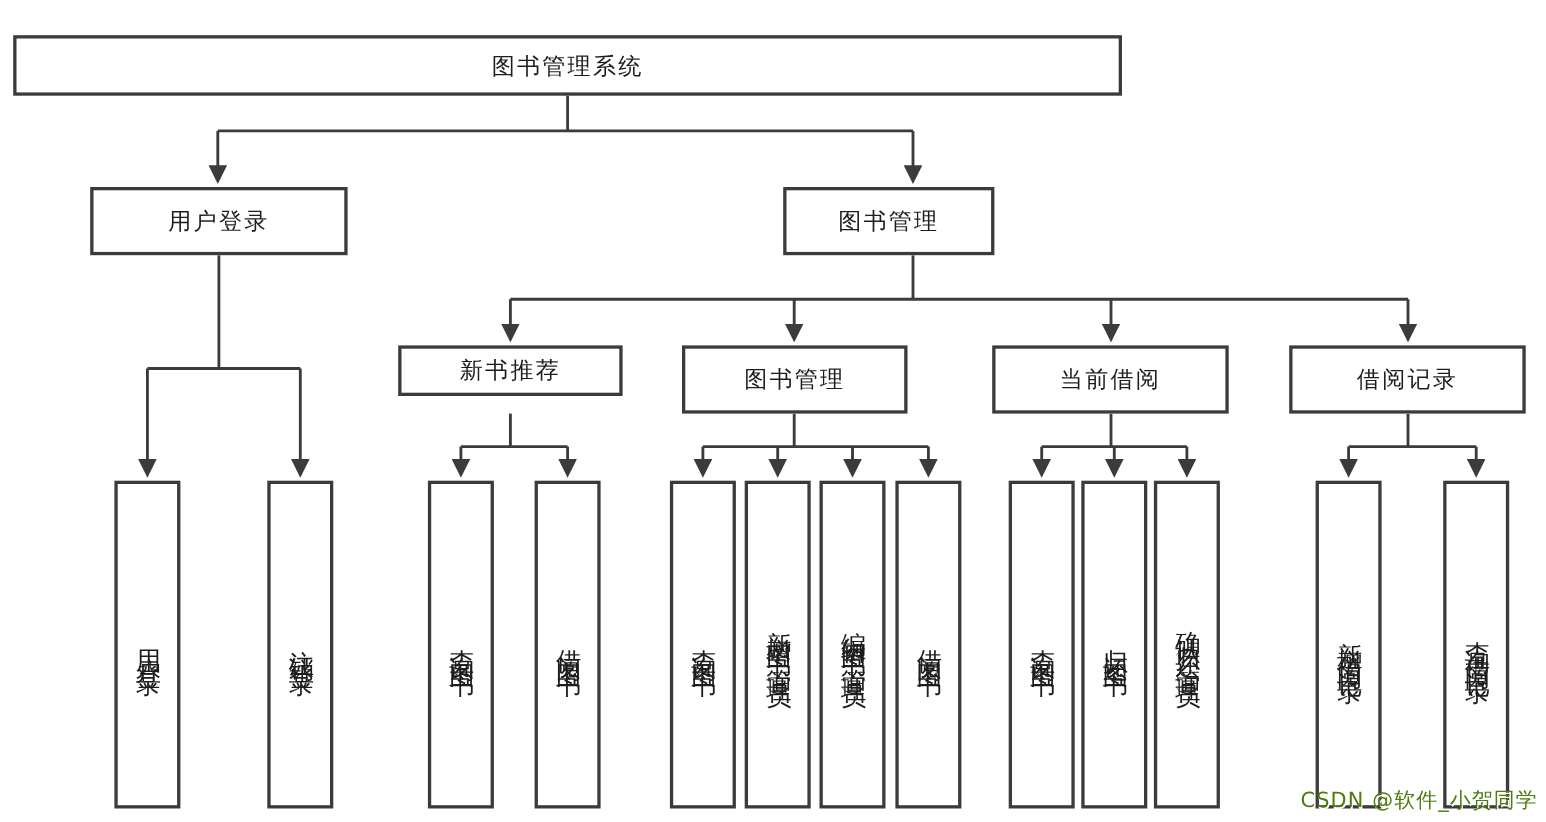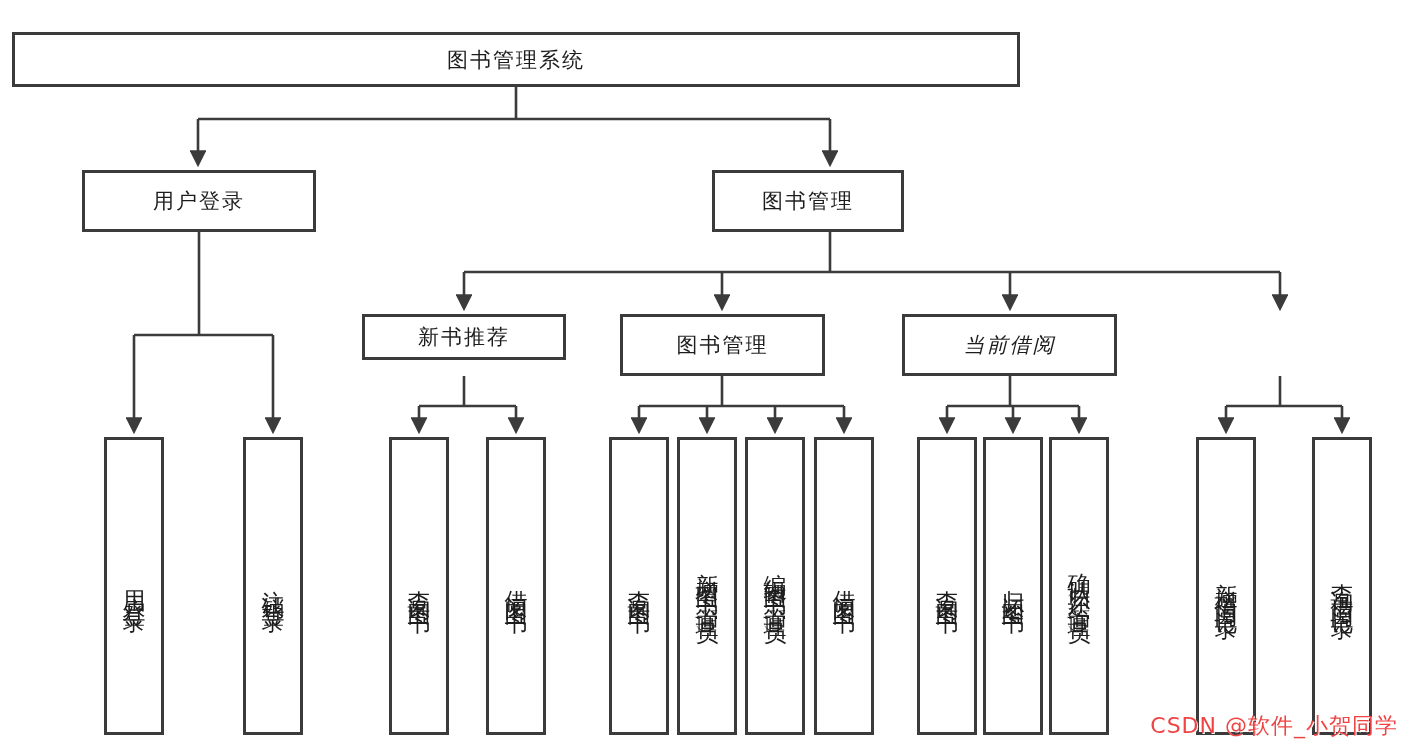--- a/index.html
+++ b/index.html
@@ -17,21 +17,21 @@
   }
   .hnode { font-size:21px; letter-spacing:2px; }
   .vnode { }
   .vnode span {
     writing-mode:vertical-rl; text-orientation:mixed;
     font-size:23px; line-height:1; letter-spacing:7px;
     color:#1d1d1d;
   }
   .watermark {
     position:absolute; right:7px; bottom:6px;
-    font-size:22px; color:#ef4444; letter-spacing:1px;
+    font-size:19px; color:#4d7c0f; letter-spacing:1px;
     text-shadow:1px 1px 0 #ffffff;
     white-space:nowrap;
   }
 </style>
 </head>
 <body>
 
 <div class="stage">
 
   <svg class="connectors" viewBox="0 0 1405 747" xmlns="http://www.w3.org/2000/svg">
@@ -84,21 +84,22 @@
     </g>
   </svg>
 
   <div class="node hnode" style="left:12px; top:13px; width:1008px; height:55px;margin-top:19px;">图书管理系统</div>
 
   <div class="node hnode" style="left:82px; top:170px; width:234px; height:62px;">用户登录</div>
   <div class="node hnode" style="left:712px; top:170px; width:192px; height:62px;">图书管理</div>
 
   <div class="node hnode" style="left:362px; top:314px; width:204px; height:46px;">新书推荐</div>
   <div class="node hnode" style="left:620px; top:314px; width:205px; height:62px;">图书管理</div>
-  <div class="node hnode" style="left:902px; top:314px; width:215px; height:62px;font-style:italic;">当前借阅</div>
+  <div class="node hnode" style="left:902px; top:314px; width:215px; height:62px;">当前借阅</div>
+  <div class="node hnode" style="left:1172px; top:314px; width:215px; height:62px;">借阅记录</div>
 
   <div class="node vnode" style="left:104px; top:437px; width:60px; height:298px;">
     <span>用户登录</span>
   </div>
   <div class="node vnode" style="left:243px; top:437px; width:60px; height:298px;">
     <span>注销登录</span>
   </div>
 
   <div class="node vnode" style="left:389px; top:437px; width:60px; height:298px;">
     <span>查询图书</span>

